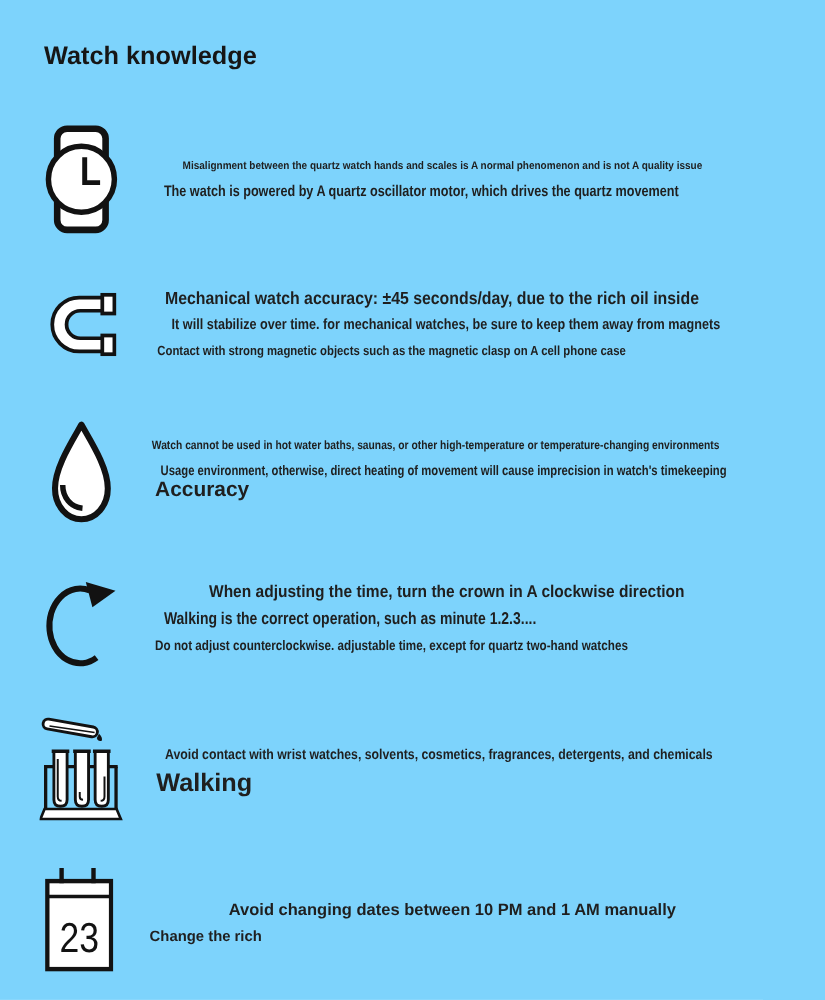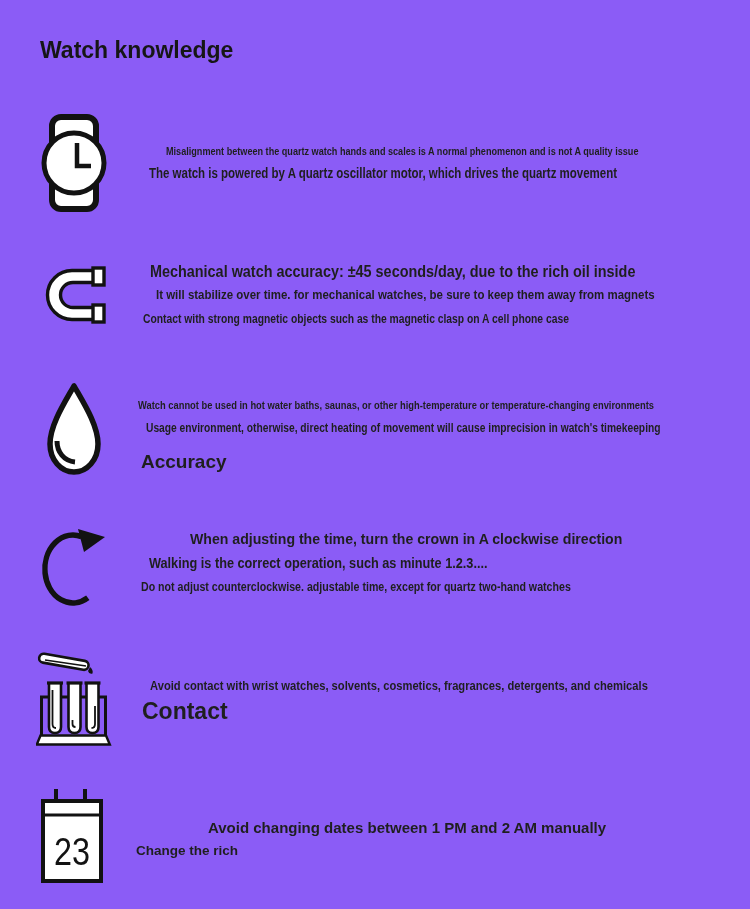--- a/index.html
+++ b/index.html
@@ -1,17 +1,17 @@
 <!DOCTYPE html>
 <html><head>
 <meta charset="utf-8">
 <style>
   html,body { margin:0; padding:0; background:#ffffff; }
   .canvas {
-    position:relative; width:750px; height:909px; background:#8b5cf6;
+    position:relative; width:750px; height:909px; background:#7dd3fc;
     font-family:"Liberation Sans", sans-serif; color:#1f1f1f; overflow:hidden;
   }
   .title {
     position:absolute; left:40px; top:38px; margin:0;
     font-size:23px; font-weight:bold; line-height:1.1; color:#161616;
     white-space:nowrap;
   }
   .line {
     position:absolute; font-weight:bold; white-space:nowrap;
     transform-origin:left top; line-height:1.2; color:#1f1f1f;
@@ -47,21 +47,21 @@
     <div class="line" style="left:143px;top:312px;font-size:12px;transform:scaleX(0.86)">Contact with strong magnetic objects such as the magnetic clasp on A cell phone case</div>
   </div>
 
   <div>
     <svg class="icon" style="left:41px;top:381px" width="66" height="97" viewBox="0 0 66 97">
       <path d="M33 5 C 24 21 9 44 9 63 C 9 79 20 91 33 91 C 46 91 57 79 57 63 C 57 44 42 21 33 5 Z" fill="#fff" stroke="#121212" stroke-width="5.5" stroke-linejoin="round"></path>
       <path d="M16 60 C 16 71 23 80 34 81" fill="none" stroke="#121212" stroke-width="5"></path>
     </svg>
     <div class="line" style="left:138px;top:399px;font-size:11px;transform:scaleX(0.85)">Watch cannot be used in hot water baths, saunas, or other high-temperature or temperature-changing environments</div>
     <div class="line" style="left:146px;top:421px;font-size:12.5px;transform:scaleX(0.82)">Usage environment, otherwise, direct heating of movement will cause imprecision in watch's timekeeping</div>
-    <div class="line" style="left:141px;top:451px;font-size:19px">Accuracy</div>
+    <div class="line" style="left:141px;top:435px;font-size:19px">Accuracy</div>
   </div>
 
   <div>
     <svg class="icon" style="left:38px;top:525px" width="70" height="84" viewBox="0 0 70 84">
       <path d="M43.6 11.7 A28 34 0 1 0 49.8 72.8" fill="none" stroke="#121212" stroke-width="5.5"></path>
       <polygon points="40,4 67,12 46,27" fill="#121212"></polygon>
     </svg>
     <div class="line" style="left:190px;top:530px;font-size:15.5px;transform:scaleX(0.91)">When adjusting the time, turn the crown in A clockwise direction</div>
     <div class="line" style="left:149px;top:554px;font-size:15.5px;transform:scaleX(0.82)">Walking is the correct operation, such as minute 1.2.3....</div>
     <div class="line" style="left:141px;top:580px;font-size:12.5px;transform:scaleX(0.85)">Do not adjust counterclockwise. adjustable time, except for quartz two-hand watches</div>
@@ -80,28 +80,28 @@
       <path d="M16.5 42 V76 Q16.5 80 20 80" fill="none" stroke="#121212" stroke-width="1.8"></path>
       <path d="M32.5 36 V79 Q32.5 85 38.5 85 Q44.5 85 44.5 79 V36" fill="#fff" stroke="#121212" stroke-width="2.6"></path>
       <line x1="30.5" y1="35" x2="46.5" y2="35" stroke="#121212" stroke-width="3.2"></line>
       <path d="M36.5 72 V76 Q36.5 79 39.5 79" fill="none" stroke="#121212" stroke-width="1.8"></path>
       <path d="M50.5 36 V79 Q50.5 85 56.5 85 Q62.5 85 62.5 79 V36" fill="#fff" stroke="#121212" stroke-width="2.6"></path>
       <line x1="48.5" y1="35" x2="64.5" y2="35" stroke="#121212" stroke-width="3.2"></line>
       <path d="M59 58 V76 Q59 80 55.5 80" fill="none" stroke="#121212" stroke-width="1.8"></path>
       <path d="M0.8 96.5 L4.5 87.5 H70 L73.8 96.5 Z" fill="#fff" stroke="#121212" stroke-width="2.4"></path>
     </svg>
     <div class="line" style="left:150px;top:678px;font-size:13px;transform:scaleX(0.86)">Avoid contact with wrist watches, solvents, cosmetics, fragrances, detergents, and chemicals</div>
-    <div class="line" style="left:142px;top:698px;font-size:23px">Contact</div>
+    <div class="line" style="left:142px;top:698px;font-size:23px">Walking</div>
   </div>
 
   <div>
     <svg class="icon" style="left:41px;top:788px" width="62" height="96" viewBox="0 0 62 96">
       <rect x="2" y="13" width="58" height="80" fill="#fff" stroke="#121212" stroke-width="4"></rect>
       <line x1="2" y1="27" x2="60" y2="27" stroke="#121212" stroke-width="3"></line>
       <line x1="15" y1="1" x2="15" y2="15" stroke="#121212" stroke-width="4"></line>
       <line x1="44" y1="1" x2="44" y2="15" stroke="#121212" stroke-width="4"></line>
       <text x="31" y="77" text-anchor="middle" font-size="38" font-weight="400" fill="#121212" textLength="36" lengthAdjust="spacingAndGlyphs" font-family="Liberation Sans, sans-serif">23</text>
     </svg>
-    <div class="line" style="left:208px;top:819px;font-size:15px">Avoid changing dates between 1 PM and 2 AM manually</div>
+    <div class="line" style="left:208px;top:819px;font-size:15px">Avoid changing dates between 10 PM and 1 AM manually</div>
     <div class="line" style="left:136px;top:843px;font-size:13.5px">Change the rich</div>
   </div>
 
 </div>
 
 </body></html>

